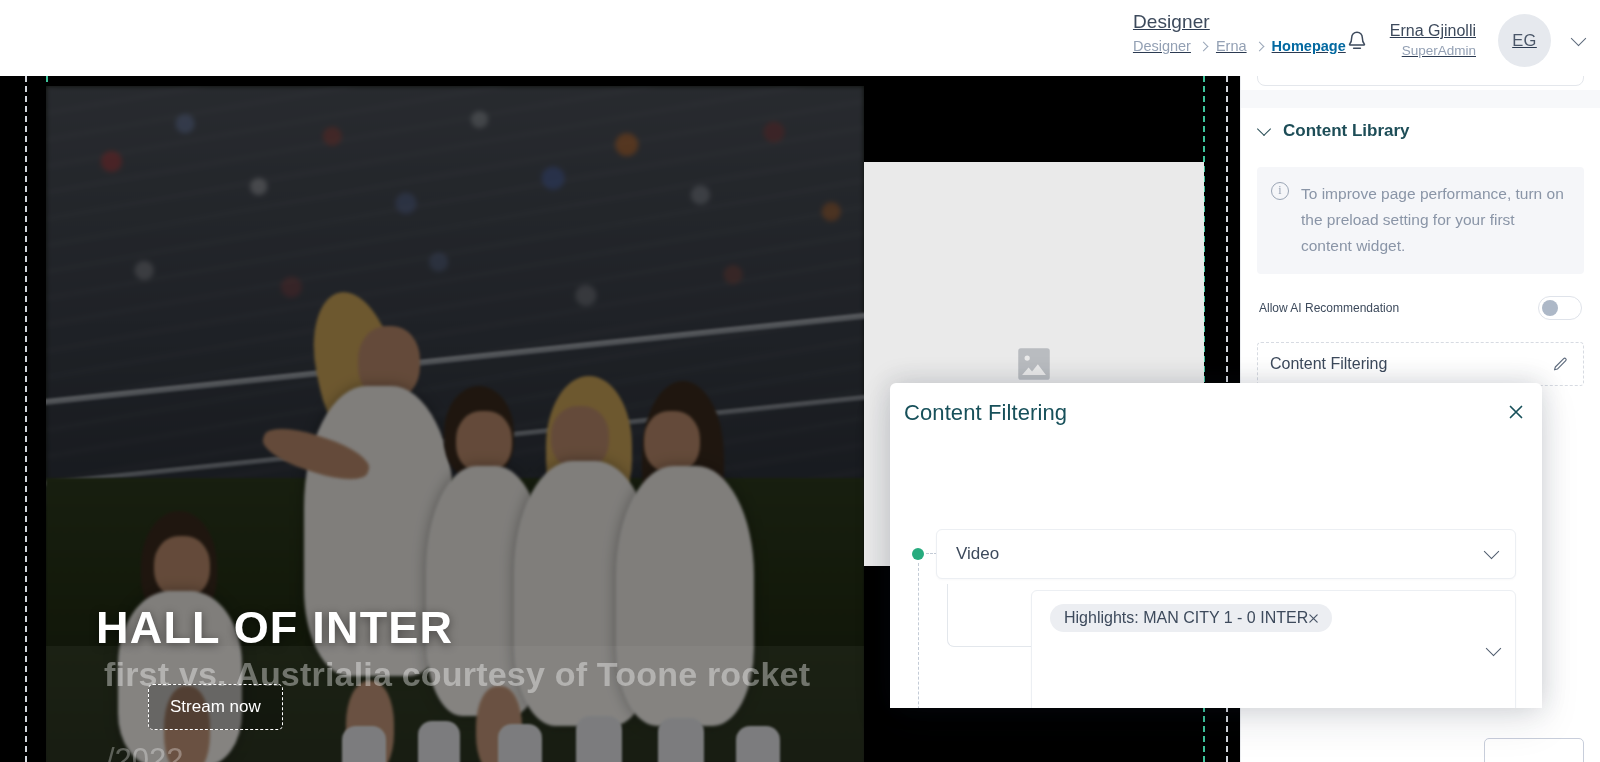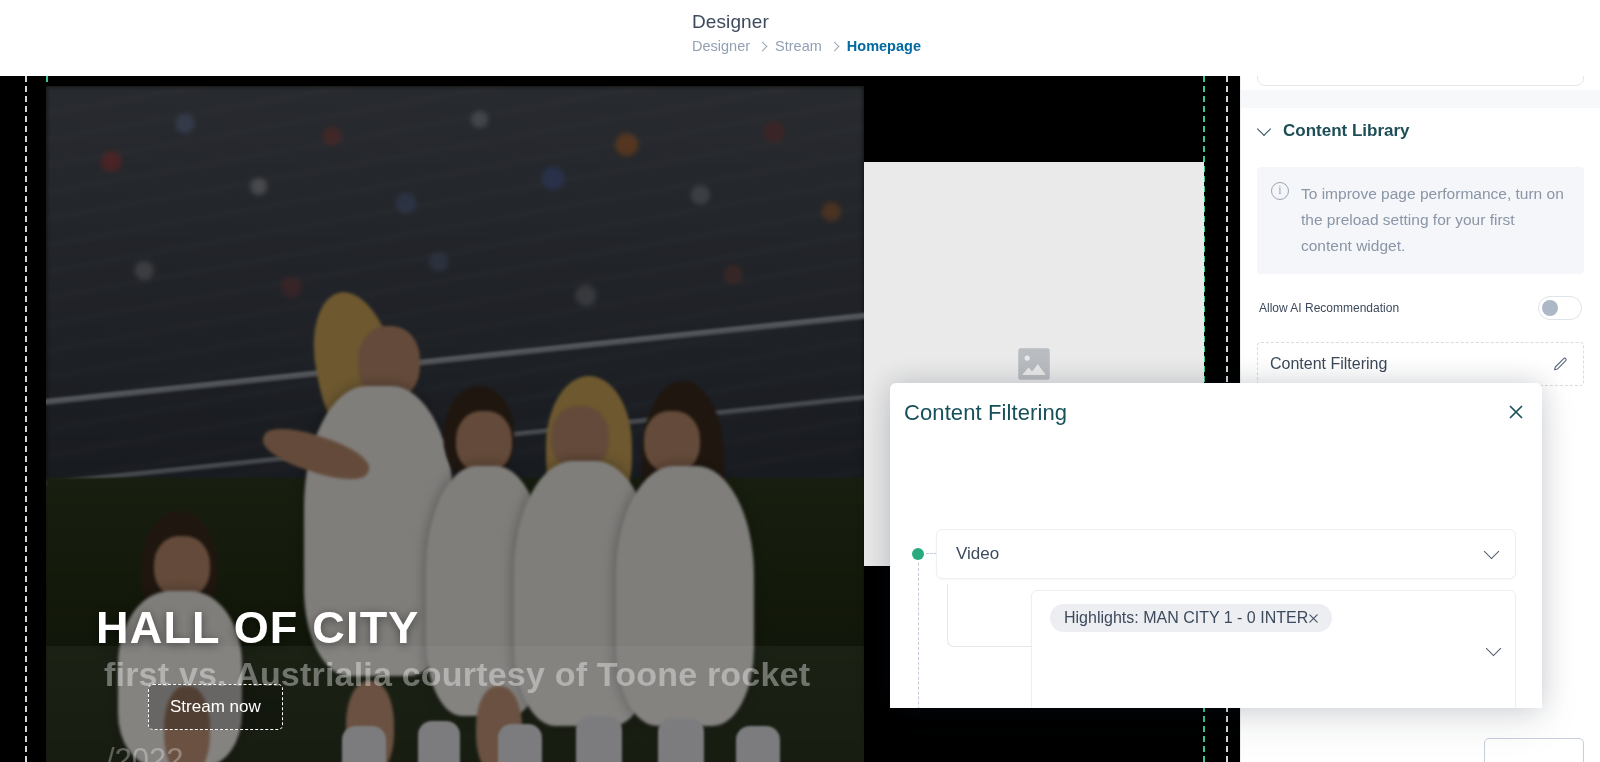--- a/index.html
+++ b/index.html
@@ -11,22 +11,23 @@
     background: #ffffff;
     color: #2b3a51;
   }
 
   
   .topbar {
     position: absolute; top: 0; left: 0;
     width: 1600px; height: 60px;
     background: #ffffff;
     display: flex; align-items: flex-start;
-    justify-content: center;
+    justify-content: flex-end;
     z-index: 30;
+    text-decoration: underline;
   }
   .topbar-left { padding: 10px 0 0 13px; }
   .page-title {
     font-size: 19px; font-weight: 400; color: #3d4a5c;
     letter-spacing: .1px; line-height: 24px;
   }
   .breadcrumb {
     display: flex; align-items: center; gap: 8px;
     margin-top: 4px; font-size: 14.5px;
   }
@@ -340,26 +341,40 @@
 </style>
 </head>
 <body>
 
 <div class="topbar">
   <div class="topbar-left">
     <div class="page-title">Designer</div>
     <div class="breadcrumb">
       <span class="crumb">Designer</span>
       <span class="crumb-sep"></span>
-      <span class="crumb">Stream</span>
+      <span class="crumb">Erna</span>
       <span class="crumb-sep"></span>
       <span class="crumb active">Homepage</span>
     </div>
   </div>
 
+  <div class="topbar-right">
+    <div class="bell">
+      <svg width="22" height="24" viewBox="0 0 22 24" fill="none" stroke="#3d4a5c" stroke-width="1.5" stroke-linecap="round" stroke-linejoin="round">
+        <path d="M11 3.2c-3.1 0-5.3 2.4-5.3 5.4 0 4.1-1.2 5.6-2 6.5-.3.3-.1.8.3.8h14c.4 0 .6-.5.3-.8-.8-.9-2-2.4-2-6.5 0-3-2.2-5.4-5.3-5.4z"></path>
+        <path d="M7.6 19.3h6.8"></path>
+      </svg>
+    </div>
+    <div class="user-meta">
+      <div class="user-name">Erna Gjinolli</div>
+      <div class="user-role">SuperAdmin</div>
+    </div>
+    <div class="avatar">EG</div>
+    <div class="chev-down"></div>
+  </div>
 </div>
 
 <div class="canvas">
 
   <div class="guide gray" style="left:25px"></div>
   <div class="guide teal" style="left:46px"></div>
   <div class="guide teal" style="left:1203px"></div>
   <div class="guide gray" style="left:1226px"></div>
 
   <div class="hero">
@@ -393,21 +408,21 @@
         <div class="sock" style="left:452px; top:638px; width:44px;  height:64px;"></div>
         <div class="sock" style="left:530px; top:630px; width:46px;  height:70px;"></div>
         <div class="sock" style="left:612px; top:632px; width:46px;  height:68px;"></div>
         <div class="sock" style="left:690px; top:640px; width:44px;  height:62px;"></div>
       </div>
     </div>
     <div class="hero-dim"></div>
     <div class="hero-band"></div>
 
     <div class="hero-text">
-      <div class="hero-h1">HALL OF CITY</div>
+      <div class="hero-h1">HALL OF INTER</div>
       <div class="hero-sub">first vs. Austrialia courtesy of Toone rocket</div>
       <div class="stream-btn">Stream now</div>
       <div class="hero-date">/2022</div>
     </div>
   </div>
 
   <div class="placeholder">
     <svg class="ph-icon" viewBox="0 0 24 24" fill="#b9bcc0">
       <path d="M4.5 3h15A1.5 1.5 0 0 1 21 4.5v15A1.5 1.5 0 0 1 19.5 21h-15A1.5 1.5 0 0 1 3 19.5v-15A1.5 1.5 0 0 1 4.5 3zm3.6 4.1a1.5 1.5 0 1 0 0 3 1.5 1.5 0 0 0 0-3zM5.2 18.3h13.6l-4.6-6.1-3.3 4.1-2-2.3-3.7 4.3z"></path>
     </svg>

